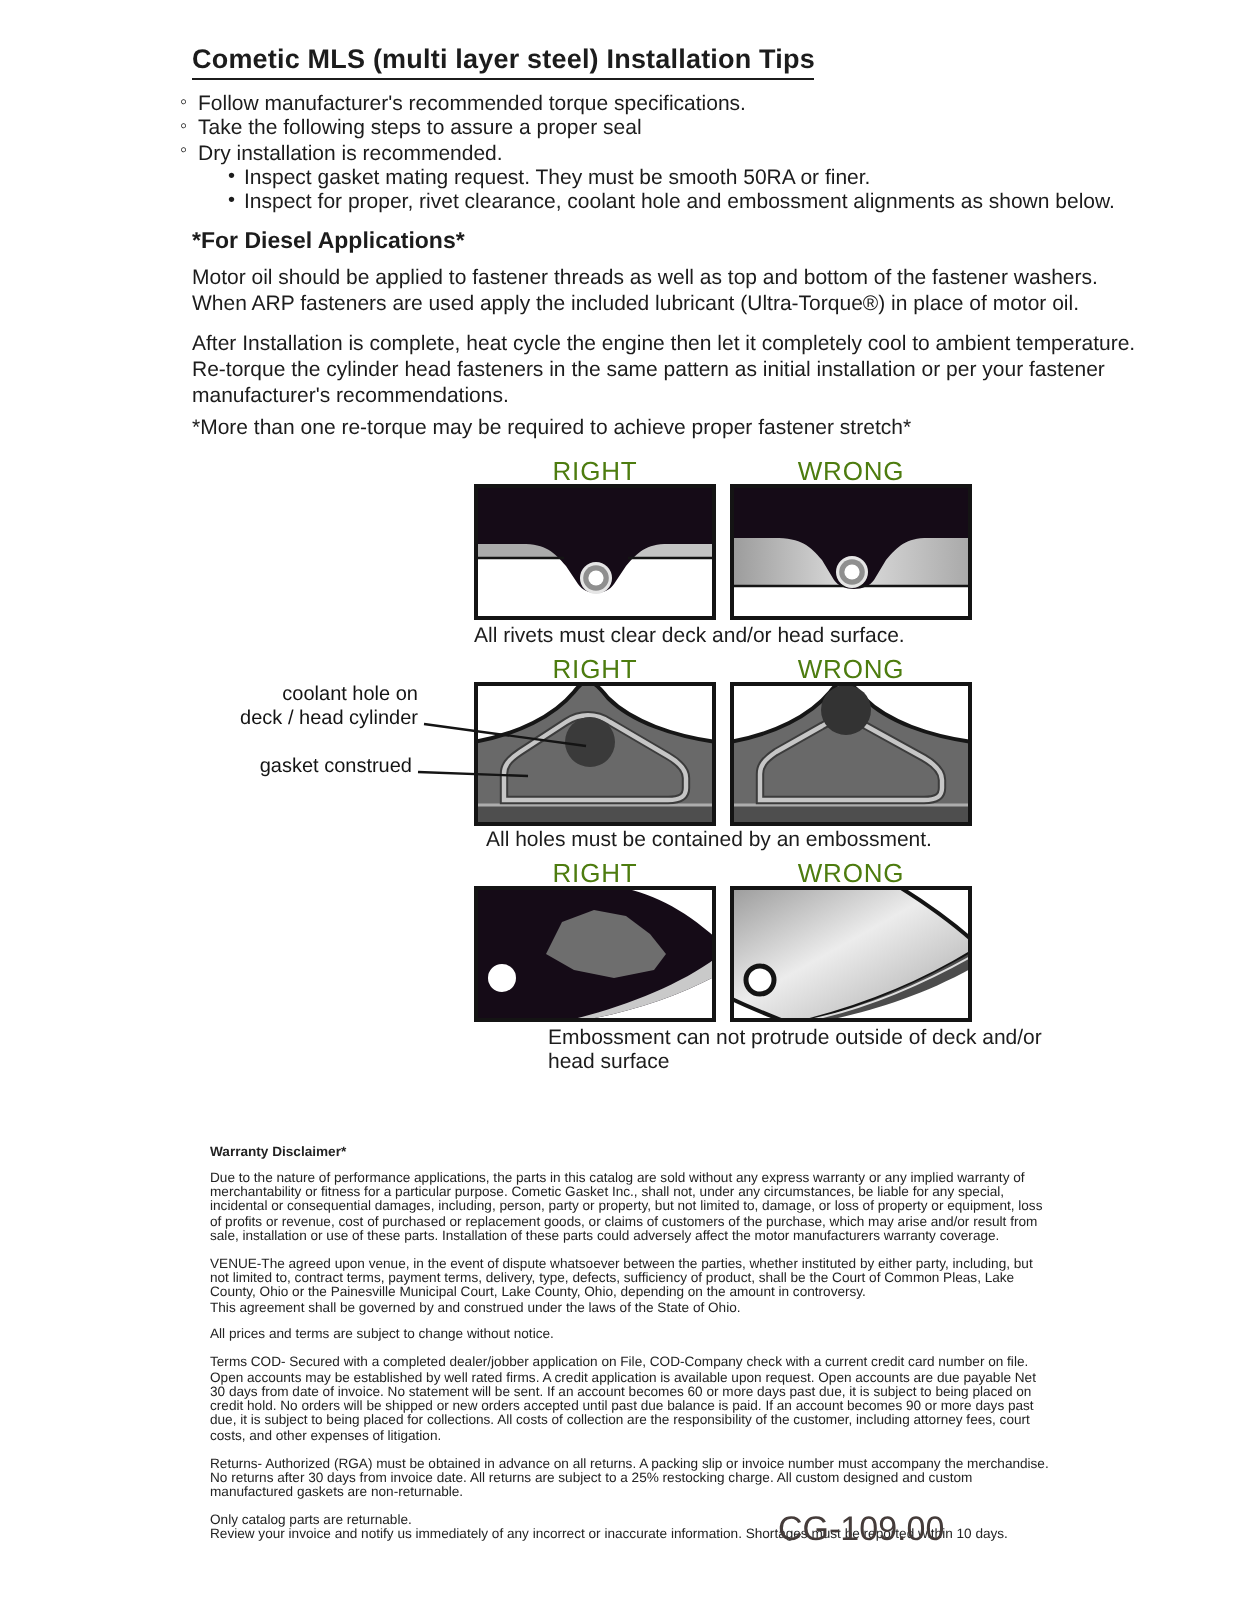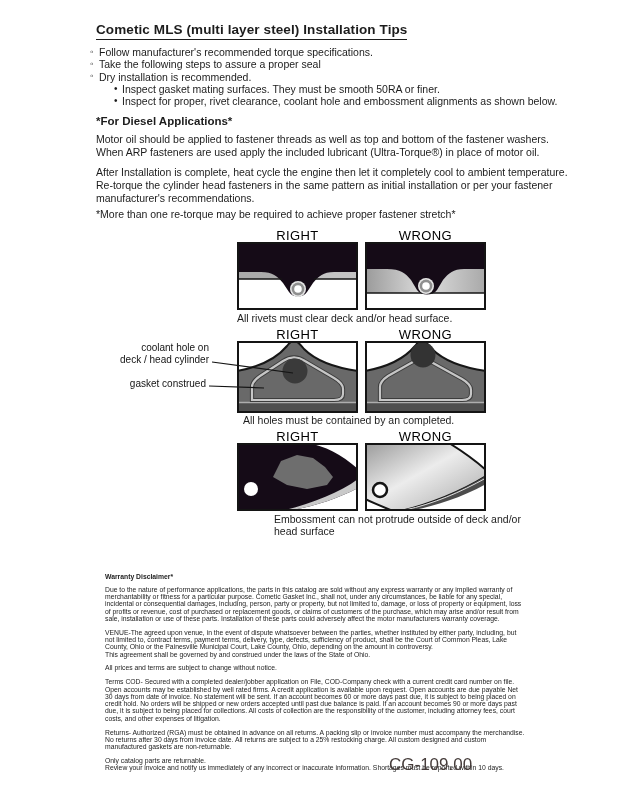--- a/index.html
+++ b/index.html
@@ -14,21 +14,21 @@
   .b1::before{content:"\25E6";position:absolute;left:0;top:-0.5px;font-size:10px;}
   .b2{position:relative;padding-left:8px;margin-left:24px;}
   .b2::before{content:"\2022";position:absolute;left:0;top:0;font-size:10px;}
 
   .diesel-h{position:absolute;left:96px;top:115px;font-size:11.5px;font-weight:bold;}
   .para{position:absolute;left:96px;width:472px;font-size:10.5px;line-height:13.2px;}
   .para1{top:133px;}
   .para2{top:166px;}
   .note{position:absolute;left:96px;top:208px;font-size:10.5px;}
 
-  .hdr{position:absolute;width:121px;text-align:center;font-size:13px;color:#000000;letter-spacing:.4px;}
+  .hdr{position:absolute;width:121px;text-align:center;font-size:13px;color:#4d7c0f;letter-spacing:.4px;}
   .panel{position:absolute;line-height:0;}
   .cap{position:absolute;font-size:10.5px;line-height:12px;}
 
   .lbl{position:absolute;text-align:right;font-size:10px;line-height:11.5px;color:#141414;}
   .lblA{left:85px;top:342px;width:124px;}
   .lblB{left:82px;top:378px;width:124px;}
   .leaders{position:absolute;left:0;top:0;width:618px;height:800px;pointer-events:none;z-index:5;}
 
   .warranty{position:absolute;left:105px;top:573px;width:420px;font-size:6.8px;line-height:7.3px;color:#232323;}
   .warranty .wh{font-weight:bold;margin:0 0 5.5px 0;}
@@ -43,21 +43,21 @@
 <div class="page">
 
   <div class="title">
     <span class="u">Cometic MLS (multi layer steel) Installation Tips</span>
   </div>
 
   <div class="bullets">
     <div class="b1">Follow manufacturer's recommended torque specifications.</div>
     <div class="b1">Take the following steps to assure a proper seal</div>
     <div class="b1">Dry installation is recommended.</div>
-    <div class="b2">Inspect gasket mating surfaces.  They must be smooth 50RA or finer.</div>
+    <div class="b2">Inspect gasket mating request.  They must be smooth 50RA or finer.</div>
     <div class="b2">Inspect for proper, rivet clearance, coolant hole and embossment alignments as shown below.</div>
   </div>
 
   <div class="diesel-h">*For Diesel Applications*</div>
   <div class="para para1">Motor oil should be applied to fastener threads as well as top and bottom of the fastener washers. When ARP fasteners are used apply the included lubricant (Ultra-Torque®) in place of motor oil.</div>
   <div class="para para2">After Installation is complete, heat cycle the engine then let it completely cool to ambient temperature. Re-torque the cylinder head fasteners in the same pattern as initial installation or per your fastener manufacturer's recommendations.</div>
   <div class="note">*More than one re-torque may be required to achieve proper fastener stretch*</div>
 
   <div class="hdr" style="left:237px;top:228px;">RIGHT</div>
   <div class="hdr" style="left:365px;top:228px;">WRONG</div>
@@ -131,21 +131,21 @@
       <path d="M58,0 C60,0 63,3 67,8 C79,20 100,27 121,30" fill="none" stroke="#161616" stroke-width="2"></path>
       <rect x="0" y="62" width="121" height="10" fill="#4e4e4e"></rect>
       <line x1="0" y1="61.5" x2="121" y2="61.5" stroke="#adadad" stroke-width="1.5"></line>
       <path d="M15,59 L15,46 C15,42 17,39 23,35 L46,22 C53,17.5 61,17.5 68,22 L97,38 C103,41.5 106,45 106,49 L106,53 C106,57.5 103,59 97,59 Z" fill="none" stroke="#3c3c3c" stroke-width="4.2"></path>
       <path d="M15,59 L15,46 C15,42 17,39 23,35 L46,22 C53,17.5 61,17.5 68,22 L97,38 C103,41.5 106,45 106,49 L106,53 C106,57.5 103,59 97,59 Z" fill="none" stroke="#c6c6c6" stroke-width="2.2"></path>
       <circle cx="58" cy="14" r="12.5" fill="#333333"></circle>
       <rect x="0" y="0" width="121" height="72" fill="none" stroke="#141414" stroke-width="4"></rect>
     </svg>
   </div>
 
-  <div class="cap" style="left:243px;top:414px;width:300px;">All holes must be contained by an completed.</div>
+  <div class="cap" style="left:243px;top:414px;width:300px;">All holes must be contained by an embossment.</div>
 
   <div class="hdr" style="left:237px;top:429px;">RIGHT</div>
   <div class="hdr" style="left:365px;top:429px;">WRONG</div>
 
   <div class="panel" style="left:237px;top:443px;">
     <svg width="121" height="68" viewBox="0 0 121 68">
       <rect x="0" y="0" width="121" height="68" fill="#150b17"></rect>
       <path d="M70,0 H121 V26 C104,11 88,3 70,0 Z" fill="#ffffff"></path>
       <path d="M121,45 V68 H49 C76,64 100,56 121,45 Z" fill="#ffffff"></path>
       <path d="M44,68 H49 C76,64 100,56 121,45 L121,36 C102,50 74,61 44,68 Z" fill="#c9c9c9"></path>

